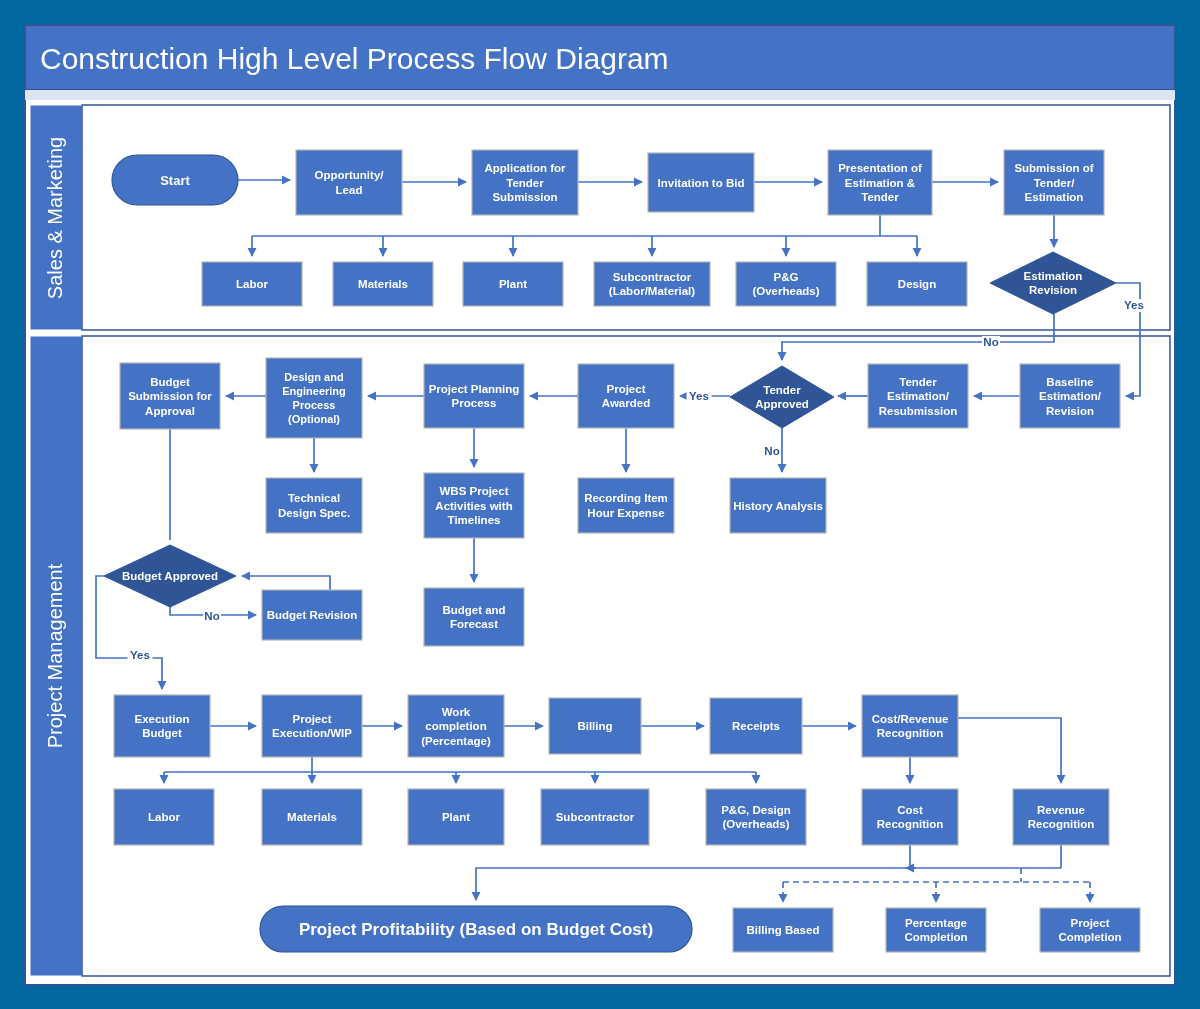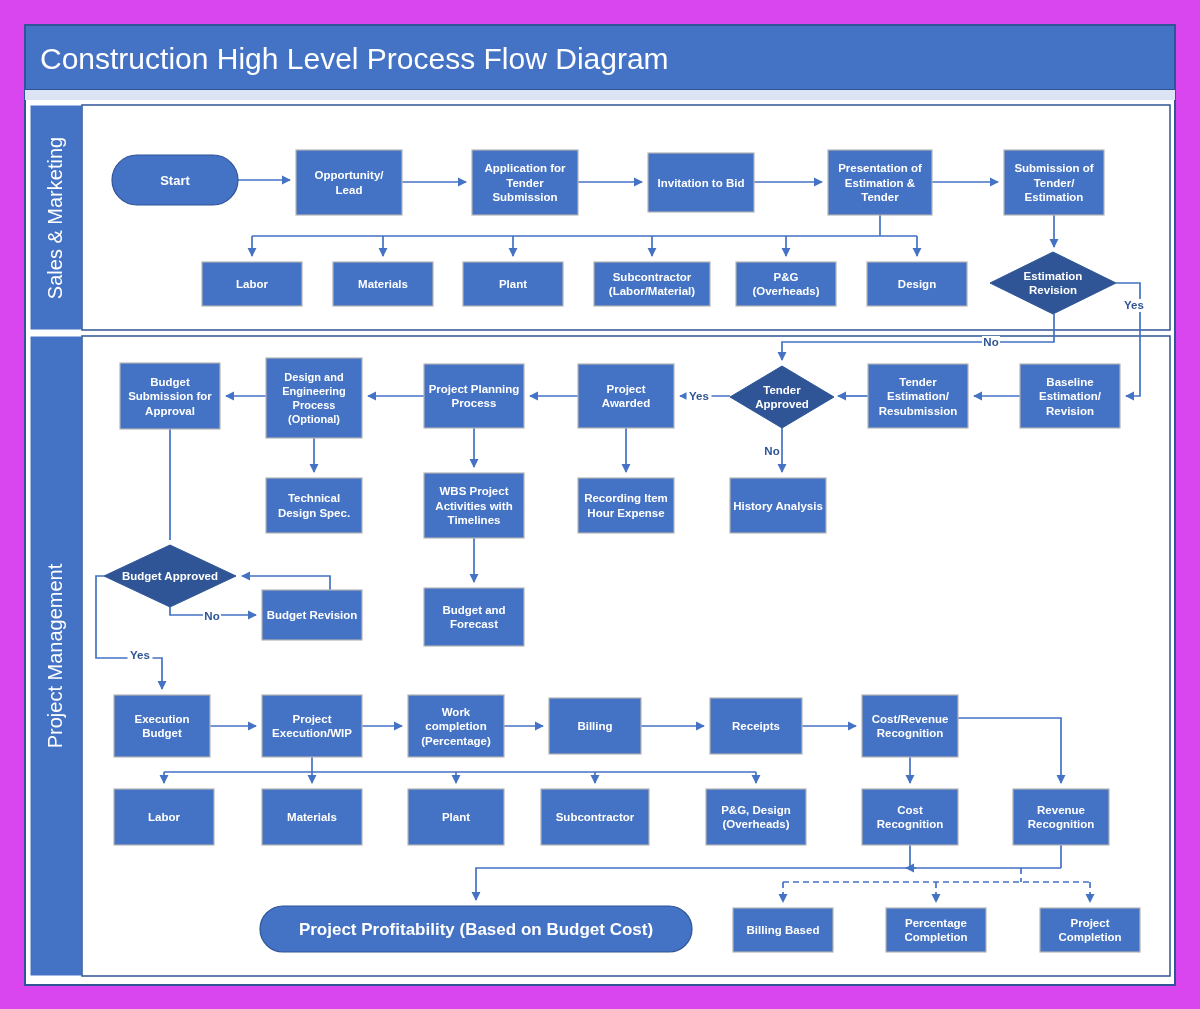--- a/index.html
+++ b/index.html
@@ -1,17 +1,17 @@
 <!DOCTYPE html>
 <html><head>
 <meta charset="utf-8">
 <style>
   html,body{margin:0;padding:0;background:#ffffff;}
   body{font-family:"Liberation Sans",sans-serif;}
-  #canvas{position:relative;width:1200px;height:1009px;background:#d946ef;overflow:hidden;}
+  #canvas{position:relative;width:1200px;height:1009px;background:#0369a1;overflow:hidden;}
   svg{position:absolute;left:0;top:0;}
   .nodeLabel{
     font-family:"Liberation Sans",sans-serif;
     font-weight:bold;
     fill:#ffffff;
     text-anchor:middle;
   }
   .edgeLabel{
     font-family:"Liberation Sans",sans-serif;
     font-weight:bold;

